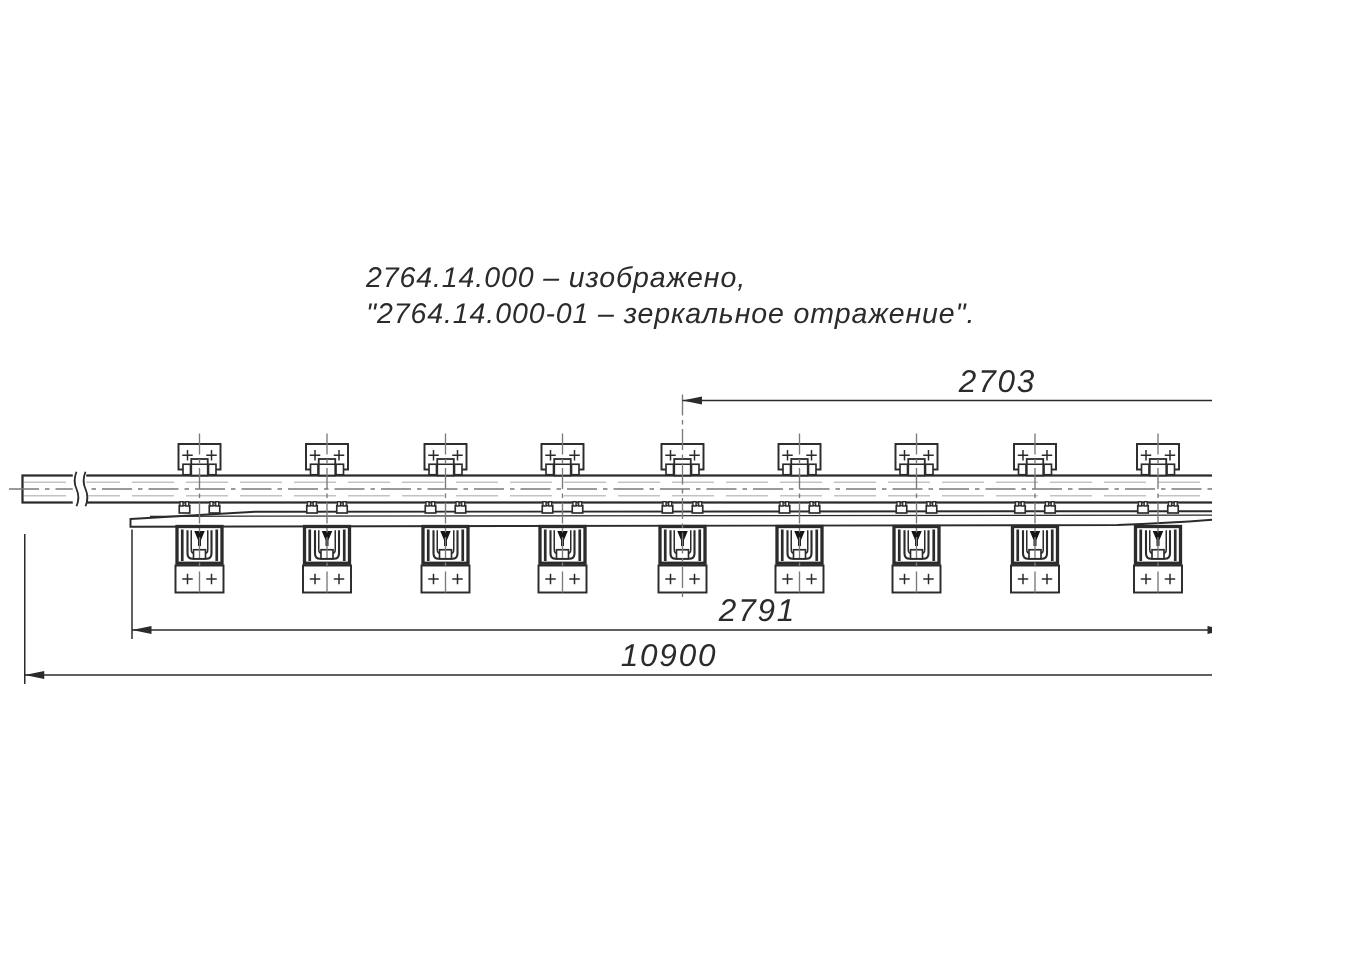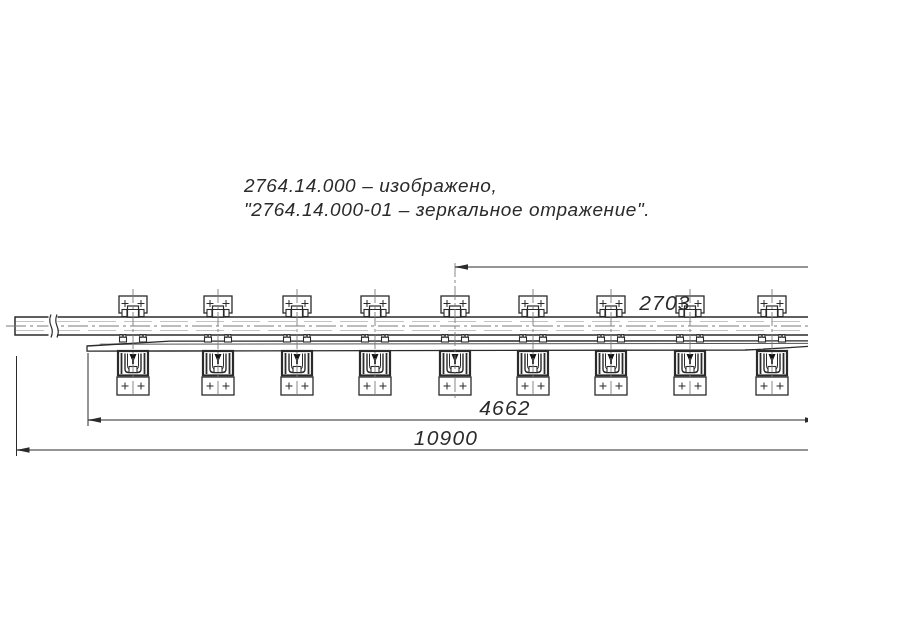--- a/index.html
+++ b/index.html
@@ -320,17 +320,17 @@
           <line x1="836" y1="387" x2="861" y2="387" stroke="#2b2b2b" stroke-width="1"></line>
           <line x1="850" y1="299" x2="850" y2="433" stroke="#2b2b2b" stroke-width="1"></line>
           <polygon points="850,299 847.3,312 852.7,312" fill="#2b2b2b"></polygon>
           <polygon points="850,387 847.3,374 852.7,374" fill="#2b2b2b"></polygon>
         </g>
       </svg></div>
 
   <div class="note" style="left:244px;top:175px;">2764.14.000 – изображено,</div>
   <div class="note" style="left:244px;top:199px;">"2764.14.000-01 – зеркальное отражение".</div>
 
-  <div class="dim-label" style="left:665px;top:255px;margin-top:48px;">2703</div>
-  <div class="dim-label" style="left:505px;top:408px;">4662</div>
+  <div class="dim-label" style="left:665px;top:255px;">2703</div>
+  <div class="dim-label" style="left:505px;top:408px;">2791</div>
   <div class="dim-label" style="left:446px;top:438px;">10900</div>
   <div class="dim-label rotated" style="left:840px;top:410px;">600</div>
 </div>
 
 </body></html>

